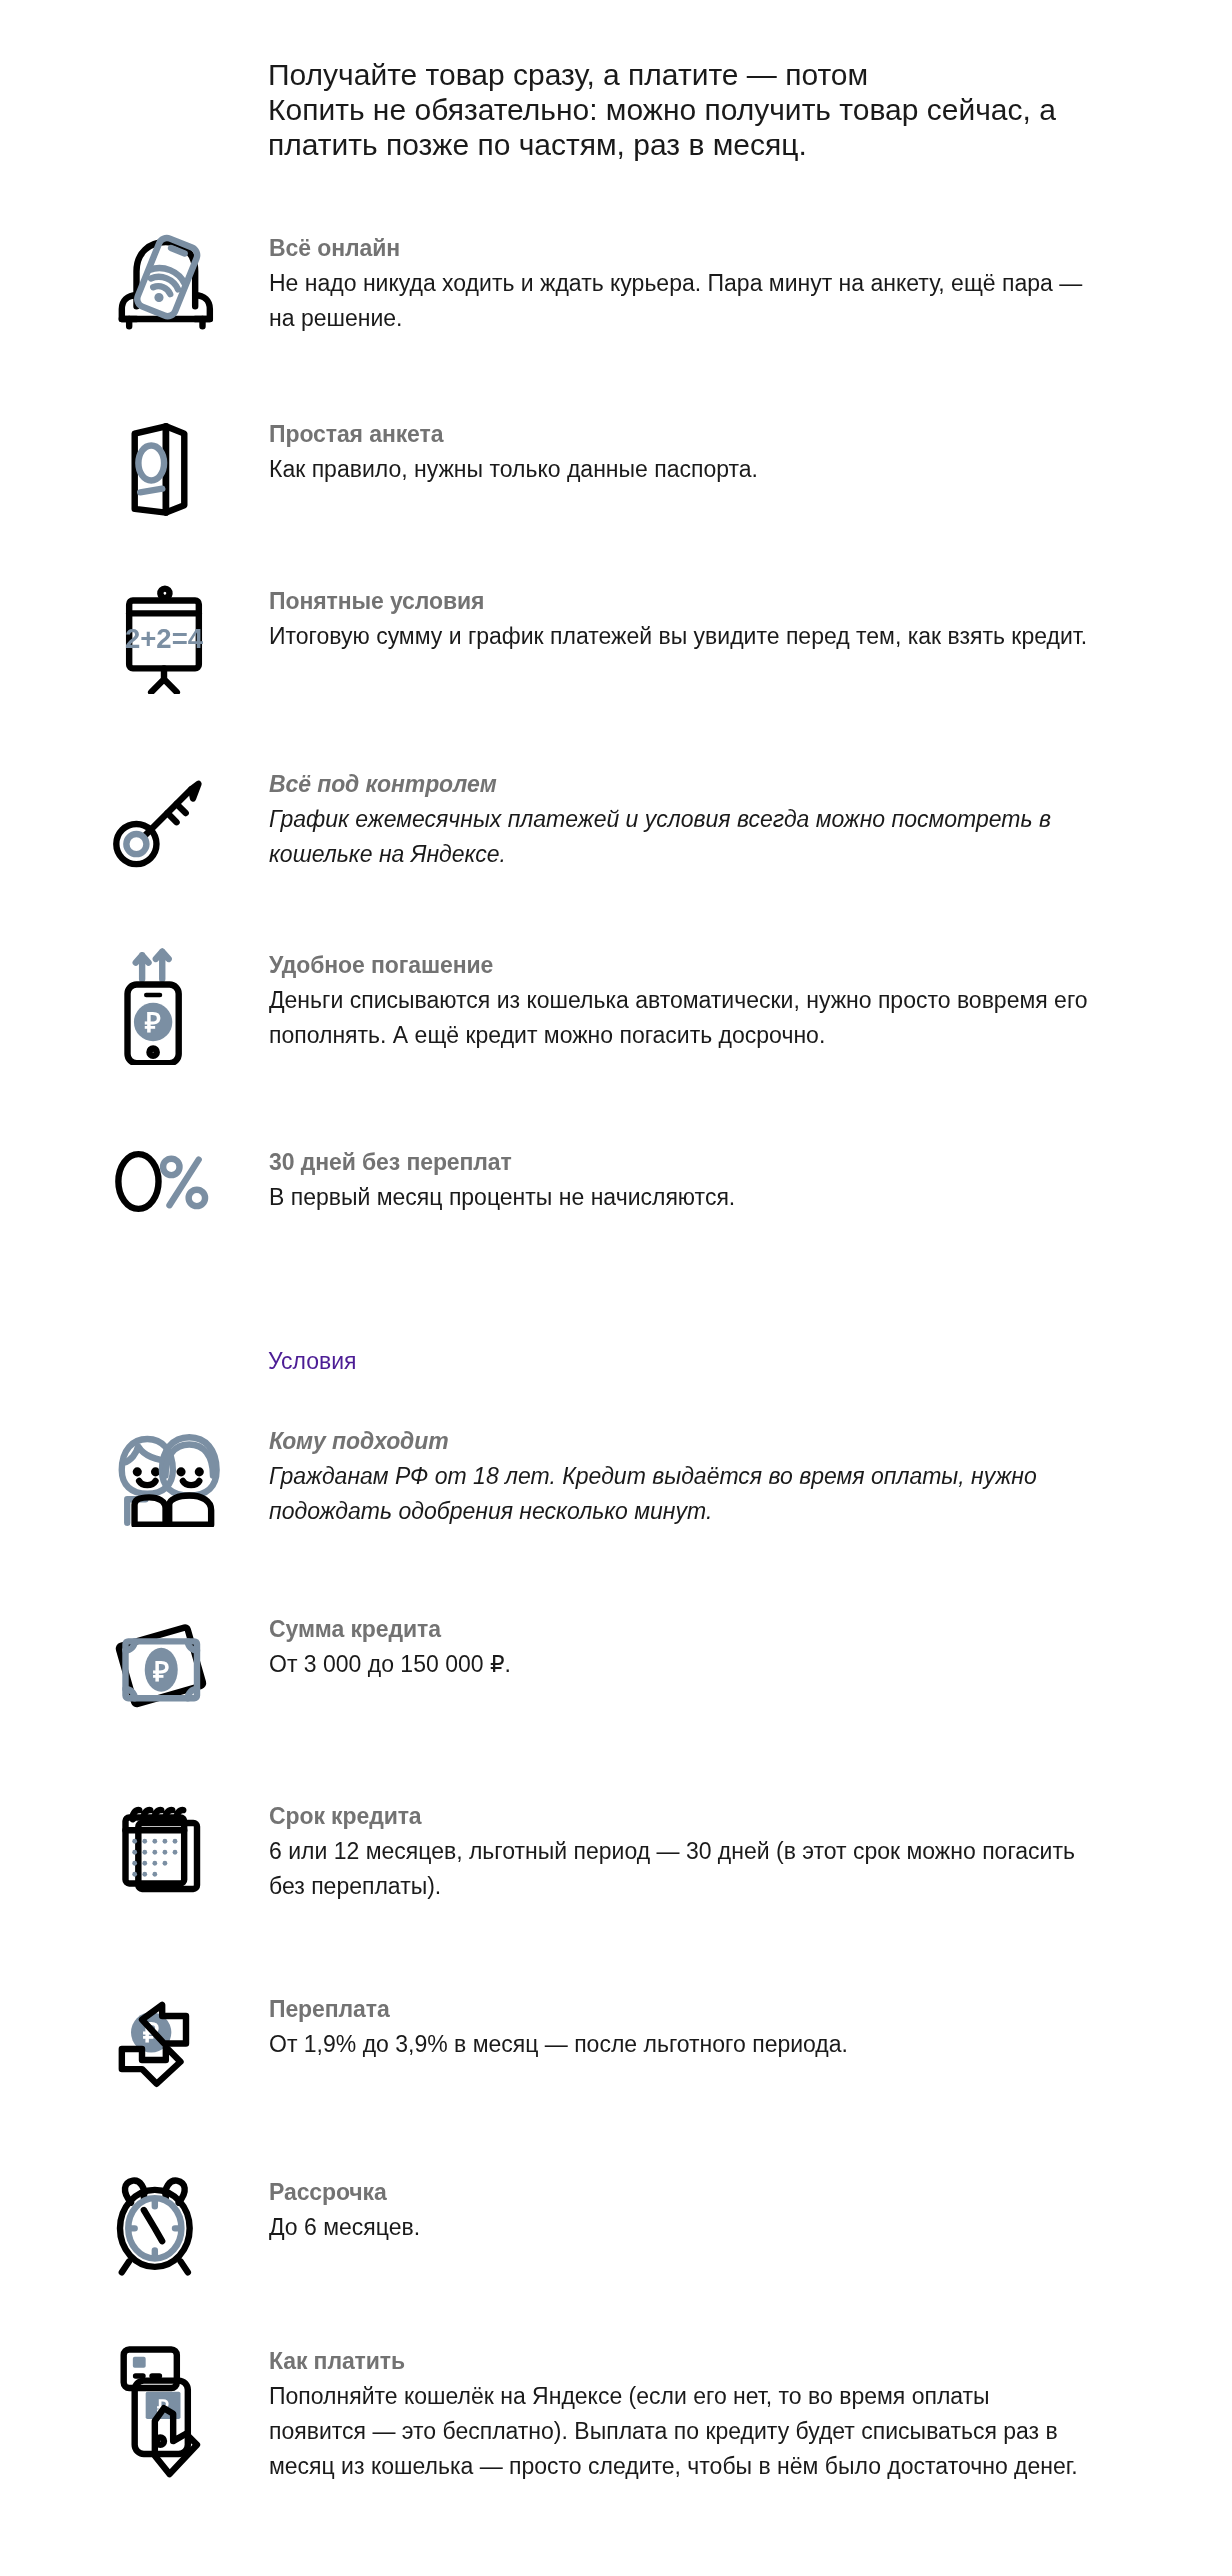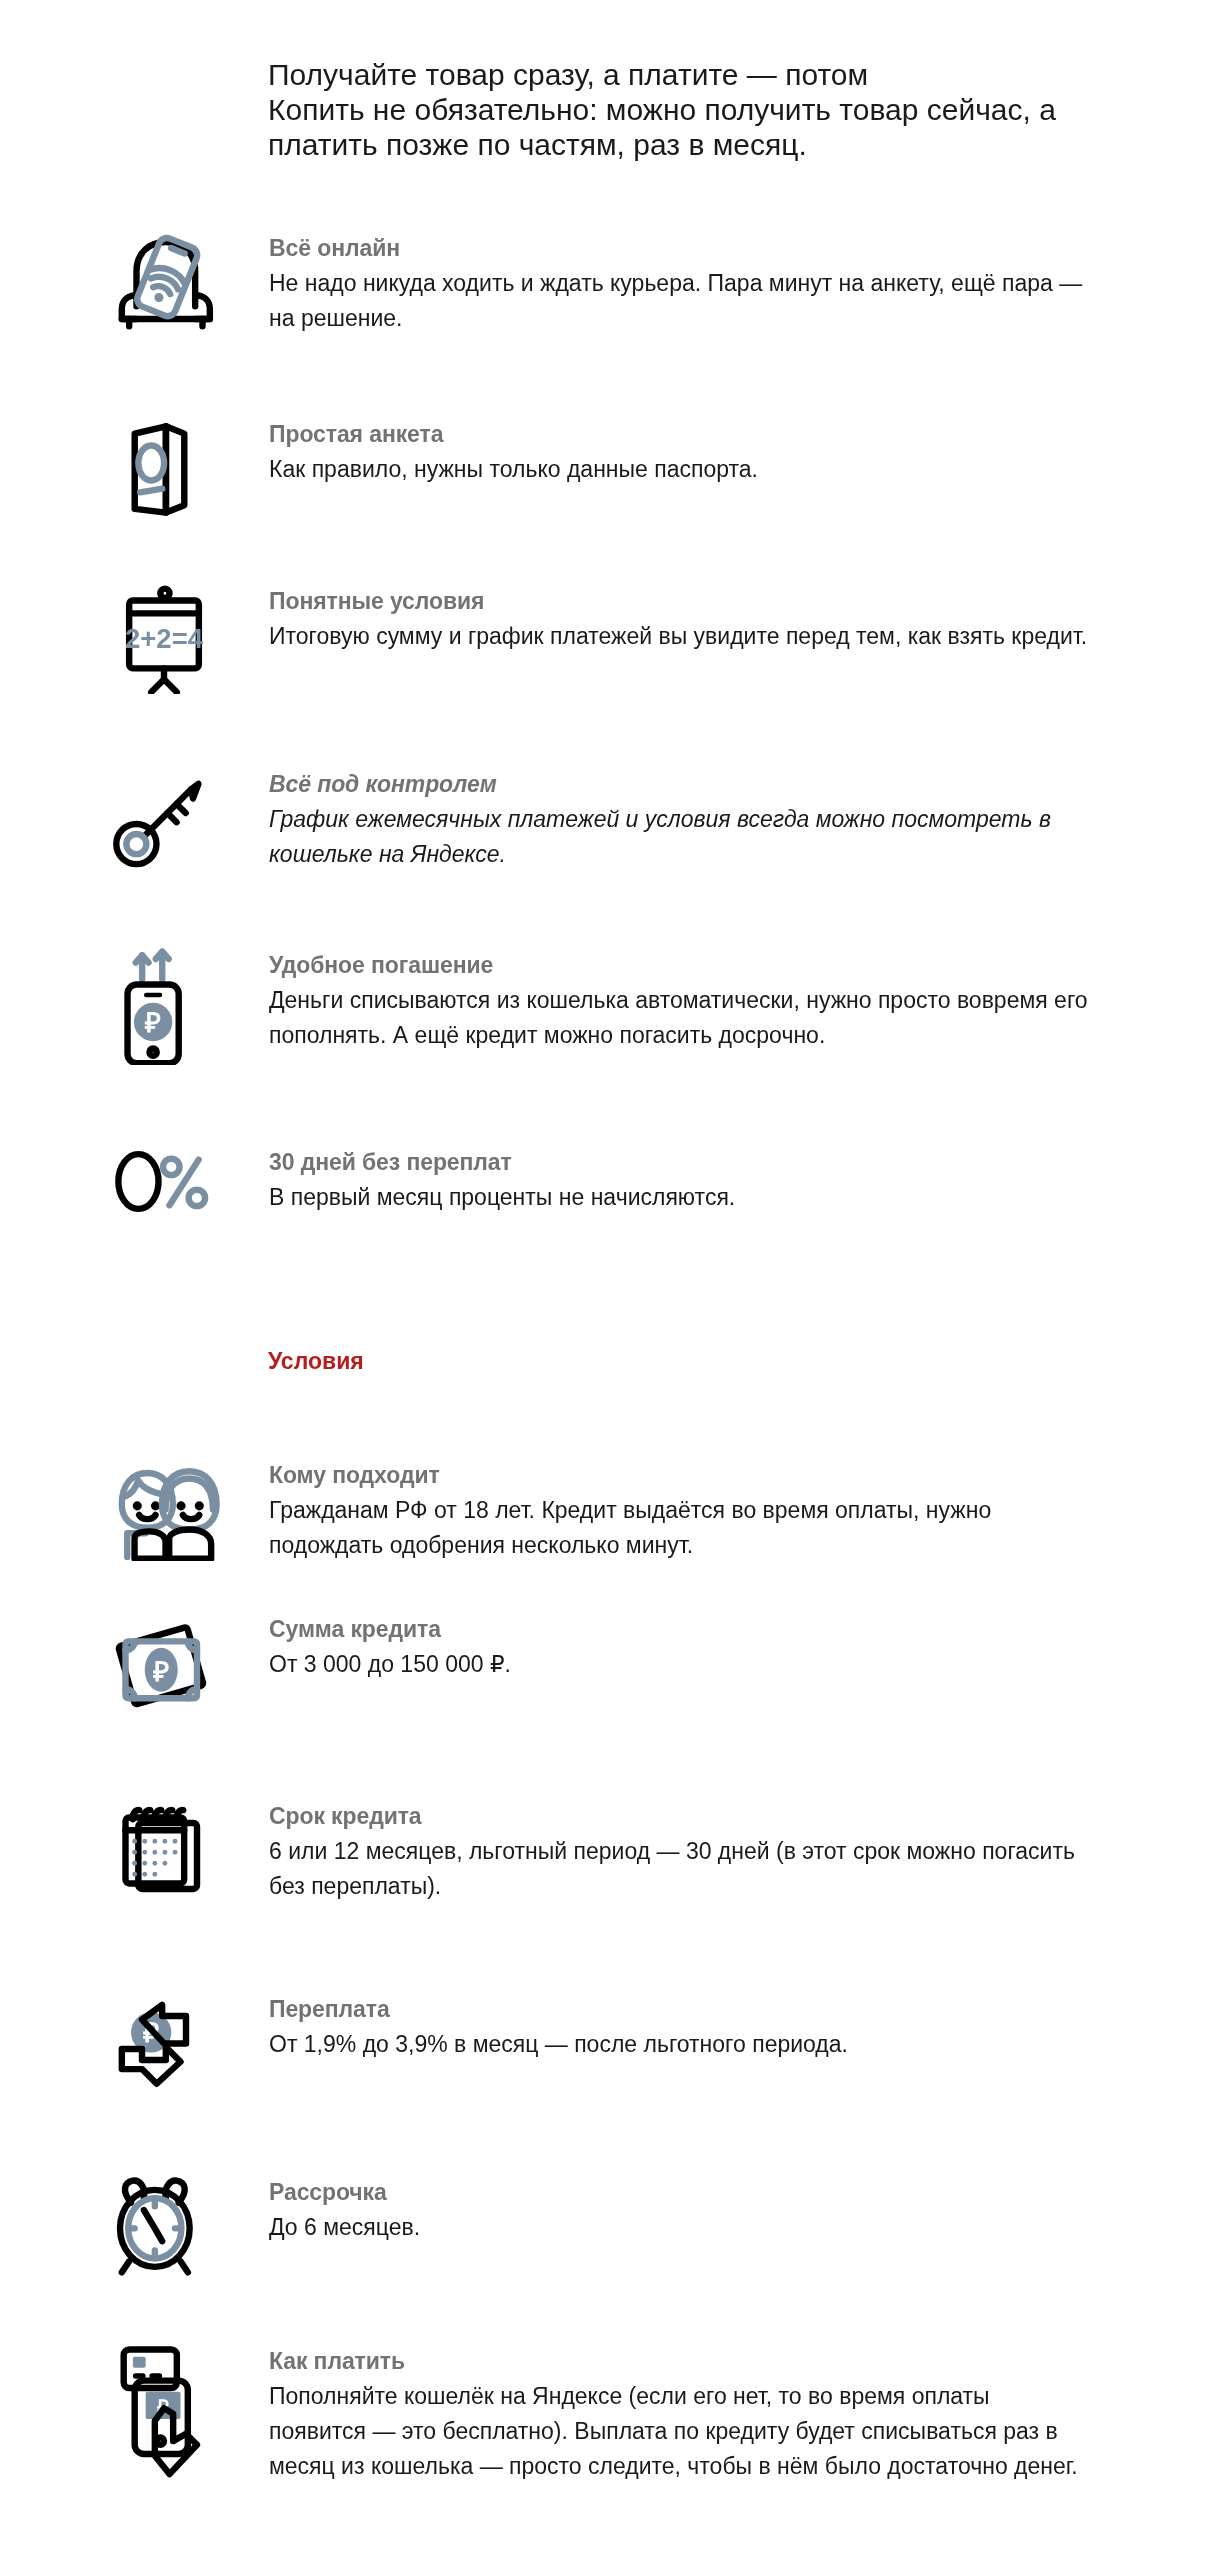--- a/index.html
+++ b/index.html
@@ -78,22 +78,22 @@
     color:var(--body);
     max-width:824px;
   }
 
   
   .section-heading{
     position:absolute;
     left:268px;
     font-size:23px;
     line-height:30px;
-    font-weight:700;
-    color:#b91c1c;
+    font-weight:400;
+    color:#4c1d95;
   }
 
   
   .ic-black{fill:none;stroke:#000;stroke-width:7;stroke-linecap:round;stroke-linejoin:round;}
   .ic-acc{fill:none;stroke:var(--accent);stroke-width:7;stroke-linecap:round;stroke-linejoin:round;}
   .ic-acc-fill{fill:var(--accent);stroke:none;}
   .ic-black-fill{fill:#000;stroke:none;}
 </style>
 </head>
 <body>
@@ -230,21 +230,21 @@
       </svg>
     </div>
     <div class="text-cell">
       <h3 class="row-title">30 дней без переплат</h3>
       <p class="row-desc">В первый месяц проценты не начисляются.</p>
     </div>
   </div>
 
   <div class="section-heading" style="top:1346px;">Условия</div>
 
-  <div class="row" style="top:1458px;">
+  <div class="row" style="top:1424px;font-style:italic;">
     <div class="icon-cell">
       <svg width="114" height="103" viewBox="0 0 125 112" aria-hidden="true">
 
         <path class="ic-acc" d="M14 50 C14 28 26 16 42 16 C58 16 70 28 70 50 C70 66 60 76 42 76 C24 76 14 66 14 50 Z" stroke-width="6"></path>
         <path class="ic-acc" d="M16 42 C24 40 30 32 32 24 C38 34 52 40 68 40" stroke-width="6" fill="none"></path>
         <circle class="ic-black-fill" cx="31" cy="52" r="5"></circle>
         <circle class="ic-black-fill" cx="51" cy="52" r="5"></circle>
         <path class="ic-black" d="M33 62 a10 8 0 0 0 18 0" stroke-width="5" fill="none"></path>
 
         <path class="ic-acc" d="M58 50 C58 28 70 14 88 14 C106 14 118 28 118 50 C118 68 108 78 88 78 C68 78 58 68 58 50 Z" stroke-width="6"></path>

